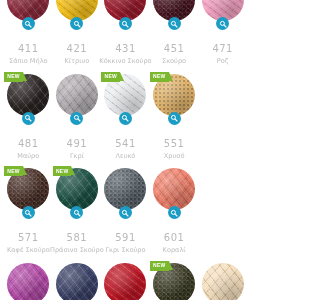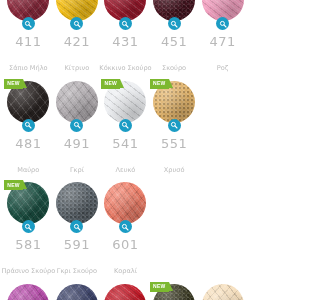--- a/index.html
+++ b/index.html
@@ -93,29 +93,29 @@
   .zoom-btn{
     width:13px;height:13px;border-radius:50%;
     background:#1b9cc4;
     margin-top:-5px;
     position:relative;z-index:5;
     display:flex;align-items:center;justify-content:center;
     cursor:pointer;
   }
   .zoom-btn svg{display:block;}
   .code{
-    margin-top:5px;
-    font-size:13px;
+    margin-top:14px;
+    font-size:10px;
     color:#b9b9b9;
     letter-spacing:0.5px;
     line-height:1;
     font-family:"DejaVu Sans", sans-serif;
   }
   .cname{
-    margin-top:17px;
+    margin-top:4px;
     font-size:6.6px;
     color:#bdbdbd;
     line-height:1;
     text-align:center;
     white-space:nowrap;
     font-family:"DejaVu Sans", sans-serif;
   }
   .row-1{margin-top:-22px;}
   .row-2{margin-top:8px;}
   .row-3{margin-top:8px;}
@@ -263,20 +263,36 @@
             </svg>
           </span>
         </div>
         <div class="code">551</div>
         <div class="cname">Χρυσό</div>
       </div>
     </div>
     <div class="row row-3">
       <div class="cell">
         <div class="swatch-wrap">
+          <div class="ball tex-knob" style="background: rgb(74, 47, 38);"></div>
+          <div class="new-badge">NEW</div>
+        </div>
+        <div class="zoom-btn">
+          <span>
+            <svg width="8" height="8" viewBox="0 0 16 16" aria-hidden="true">
+              <circle cx="6.8" cy="6.8" r="4" fill="none" stroke="#ffffff" stroke-width="2"></circle>
+              <line x1="9.9" y1="9.9" x2="14" y2="14" stroke="#ffffff" stroke-width="2.2" stroke-linecap="round"></line>
+            </svg>
+          </span>
+        </div>
+        <div class="code">571</div>
+        <div class="cname">Καφέ Σκούρο</div>
+      </div>
+      <div class="cell">
+        <div class="swatch-wrap">
           <div class="ball tex-cross" style="background: rgb(28, 82, 68);"></div>
           <div class="new-badge">NEW</div>
         </div>
         <div class="zoom-btn">
           <span>
             <svg width="8" height="8" viewBox="0 0 16 16" aria-hidden="true">
               <circle cx="6.8" cy="6.8" r="4" fill="none" stroke="#ffffff" stroke-width="2"></circle>
               <line x1="9.9" y1="9.9" x2="14" y2="14" stroke="#ffffff" stroke-width="2.2" stroke-linecap="round"></line>
             </svg>
           </span>

